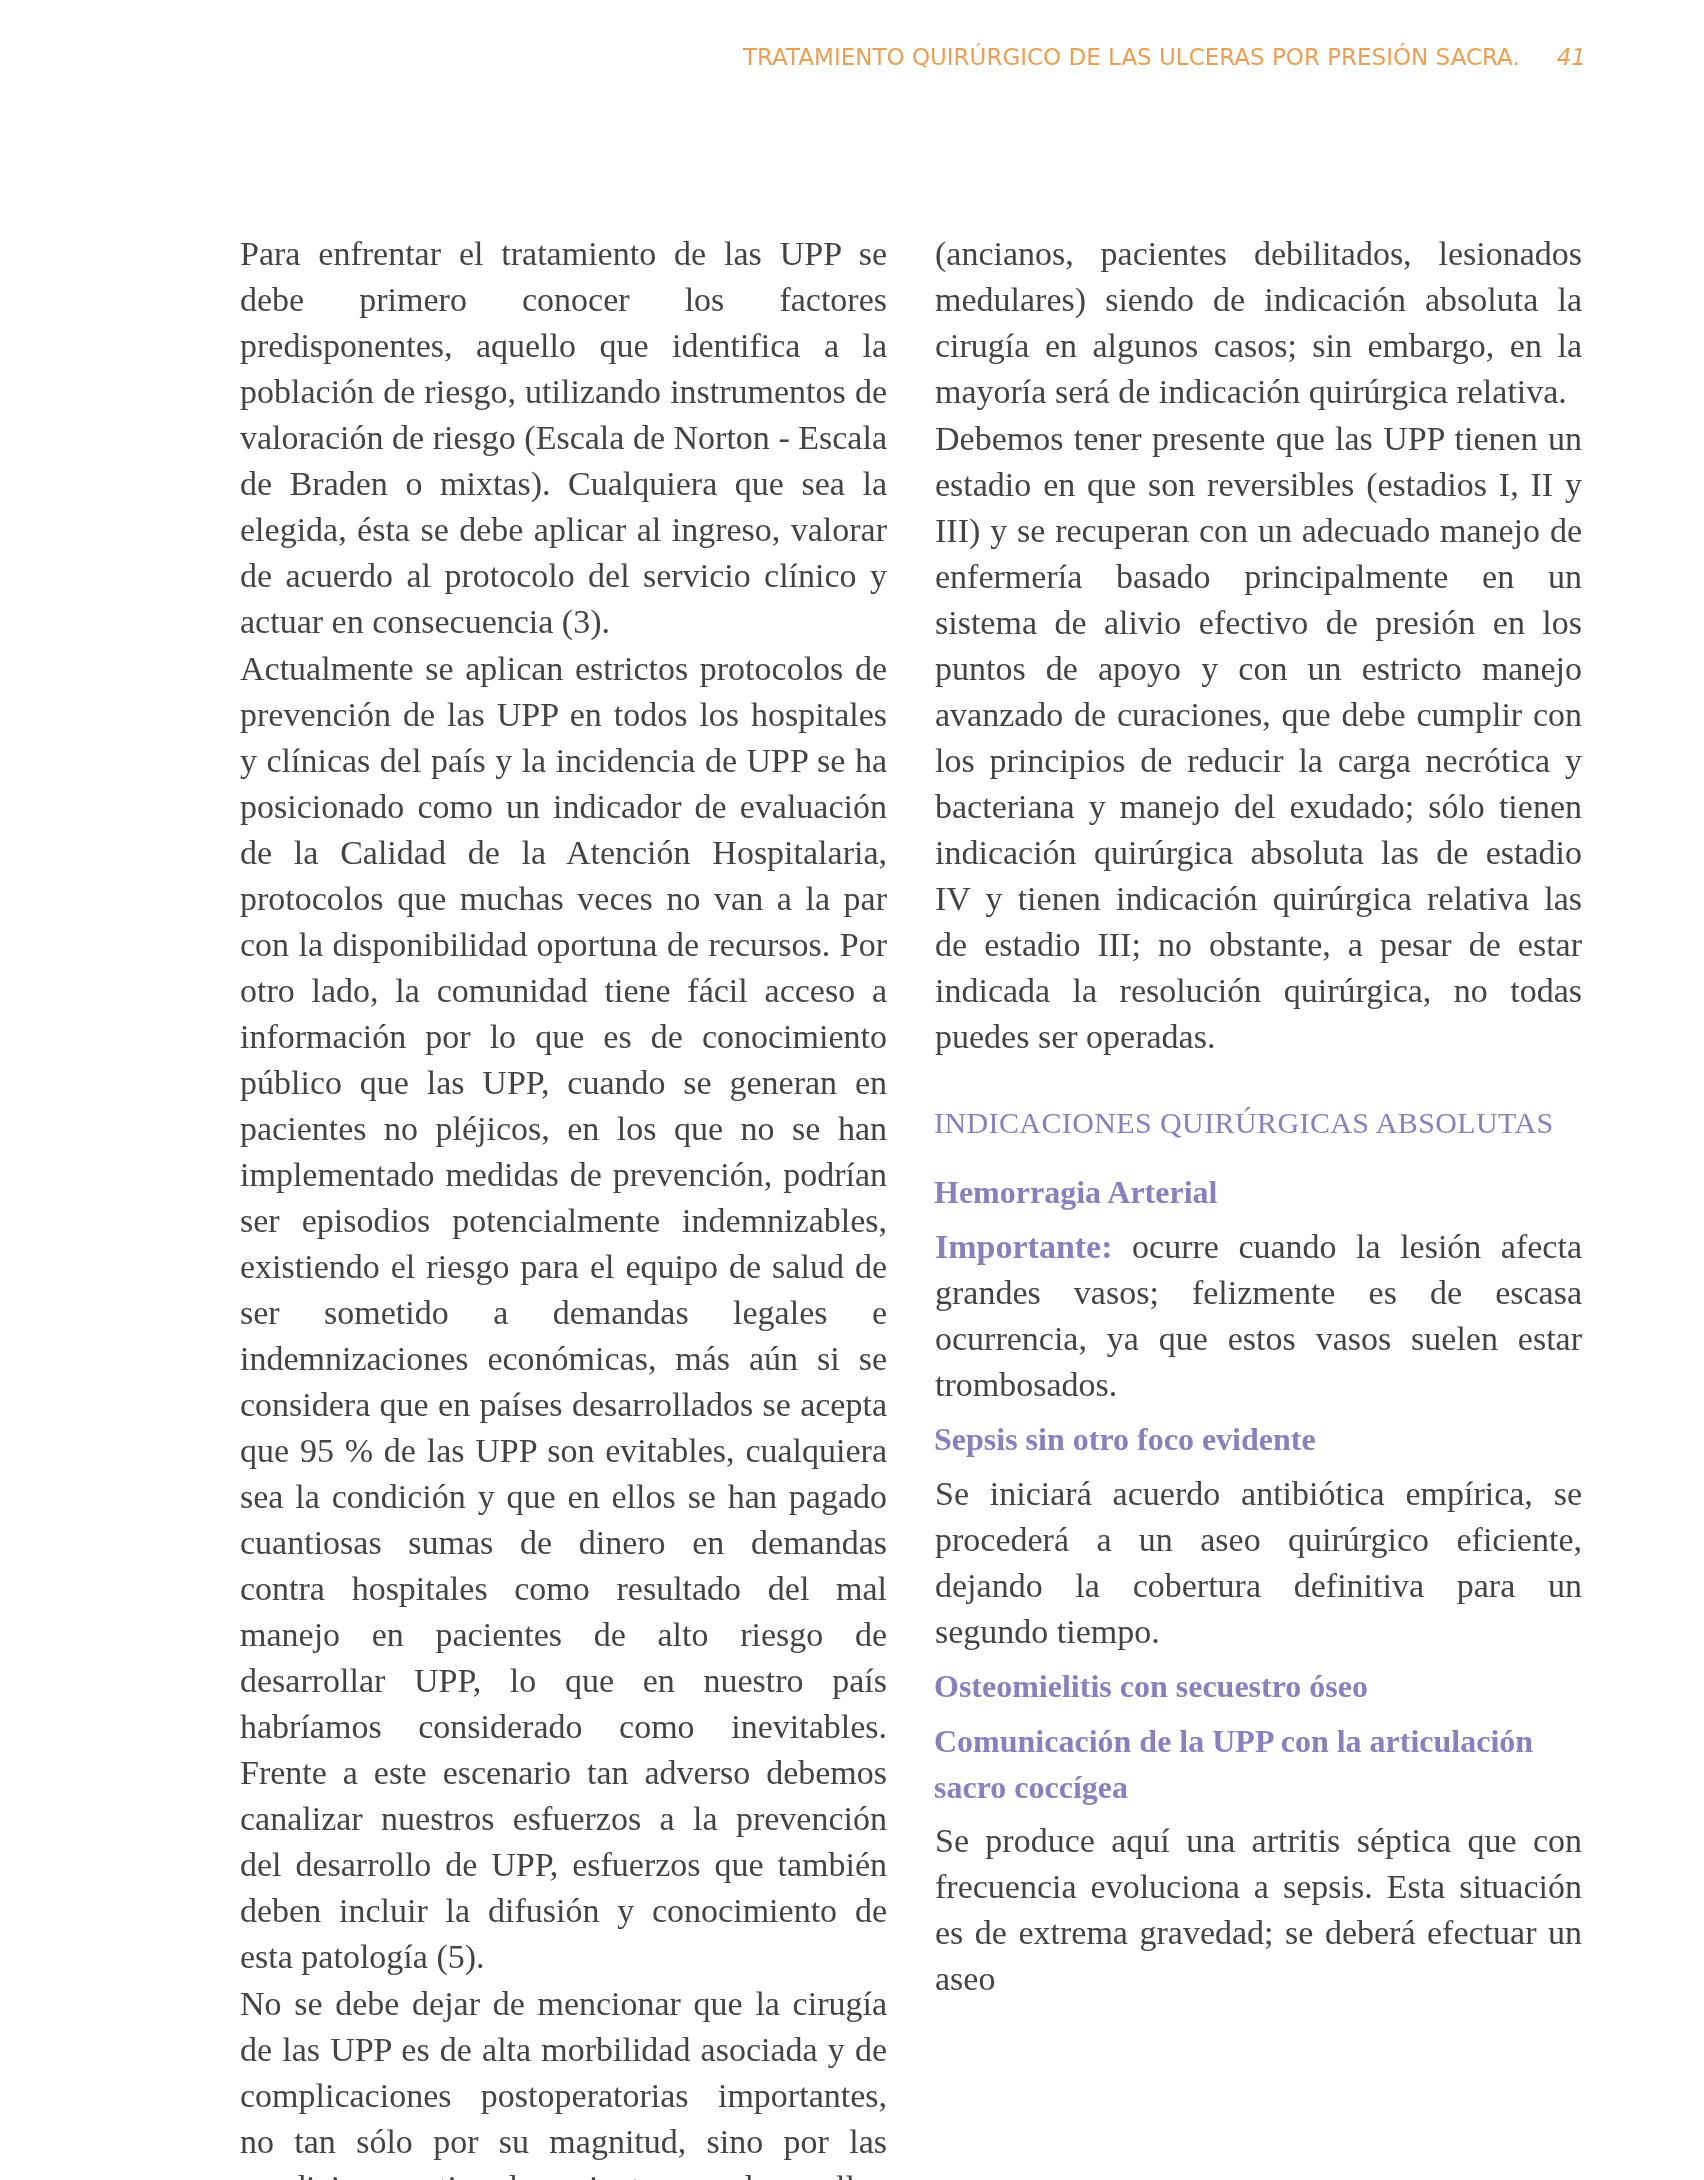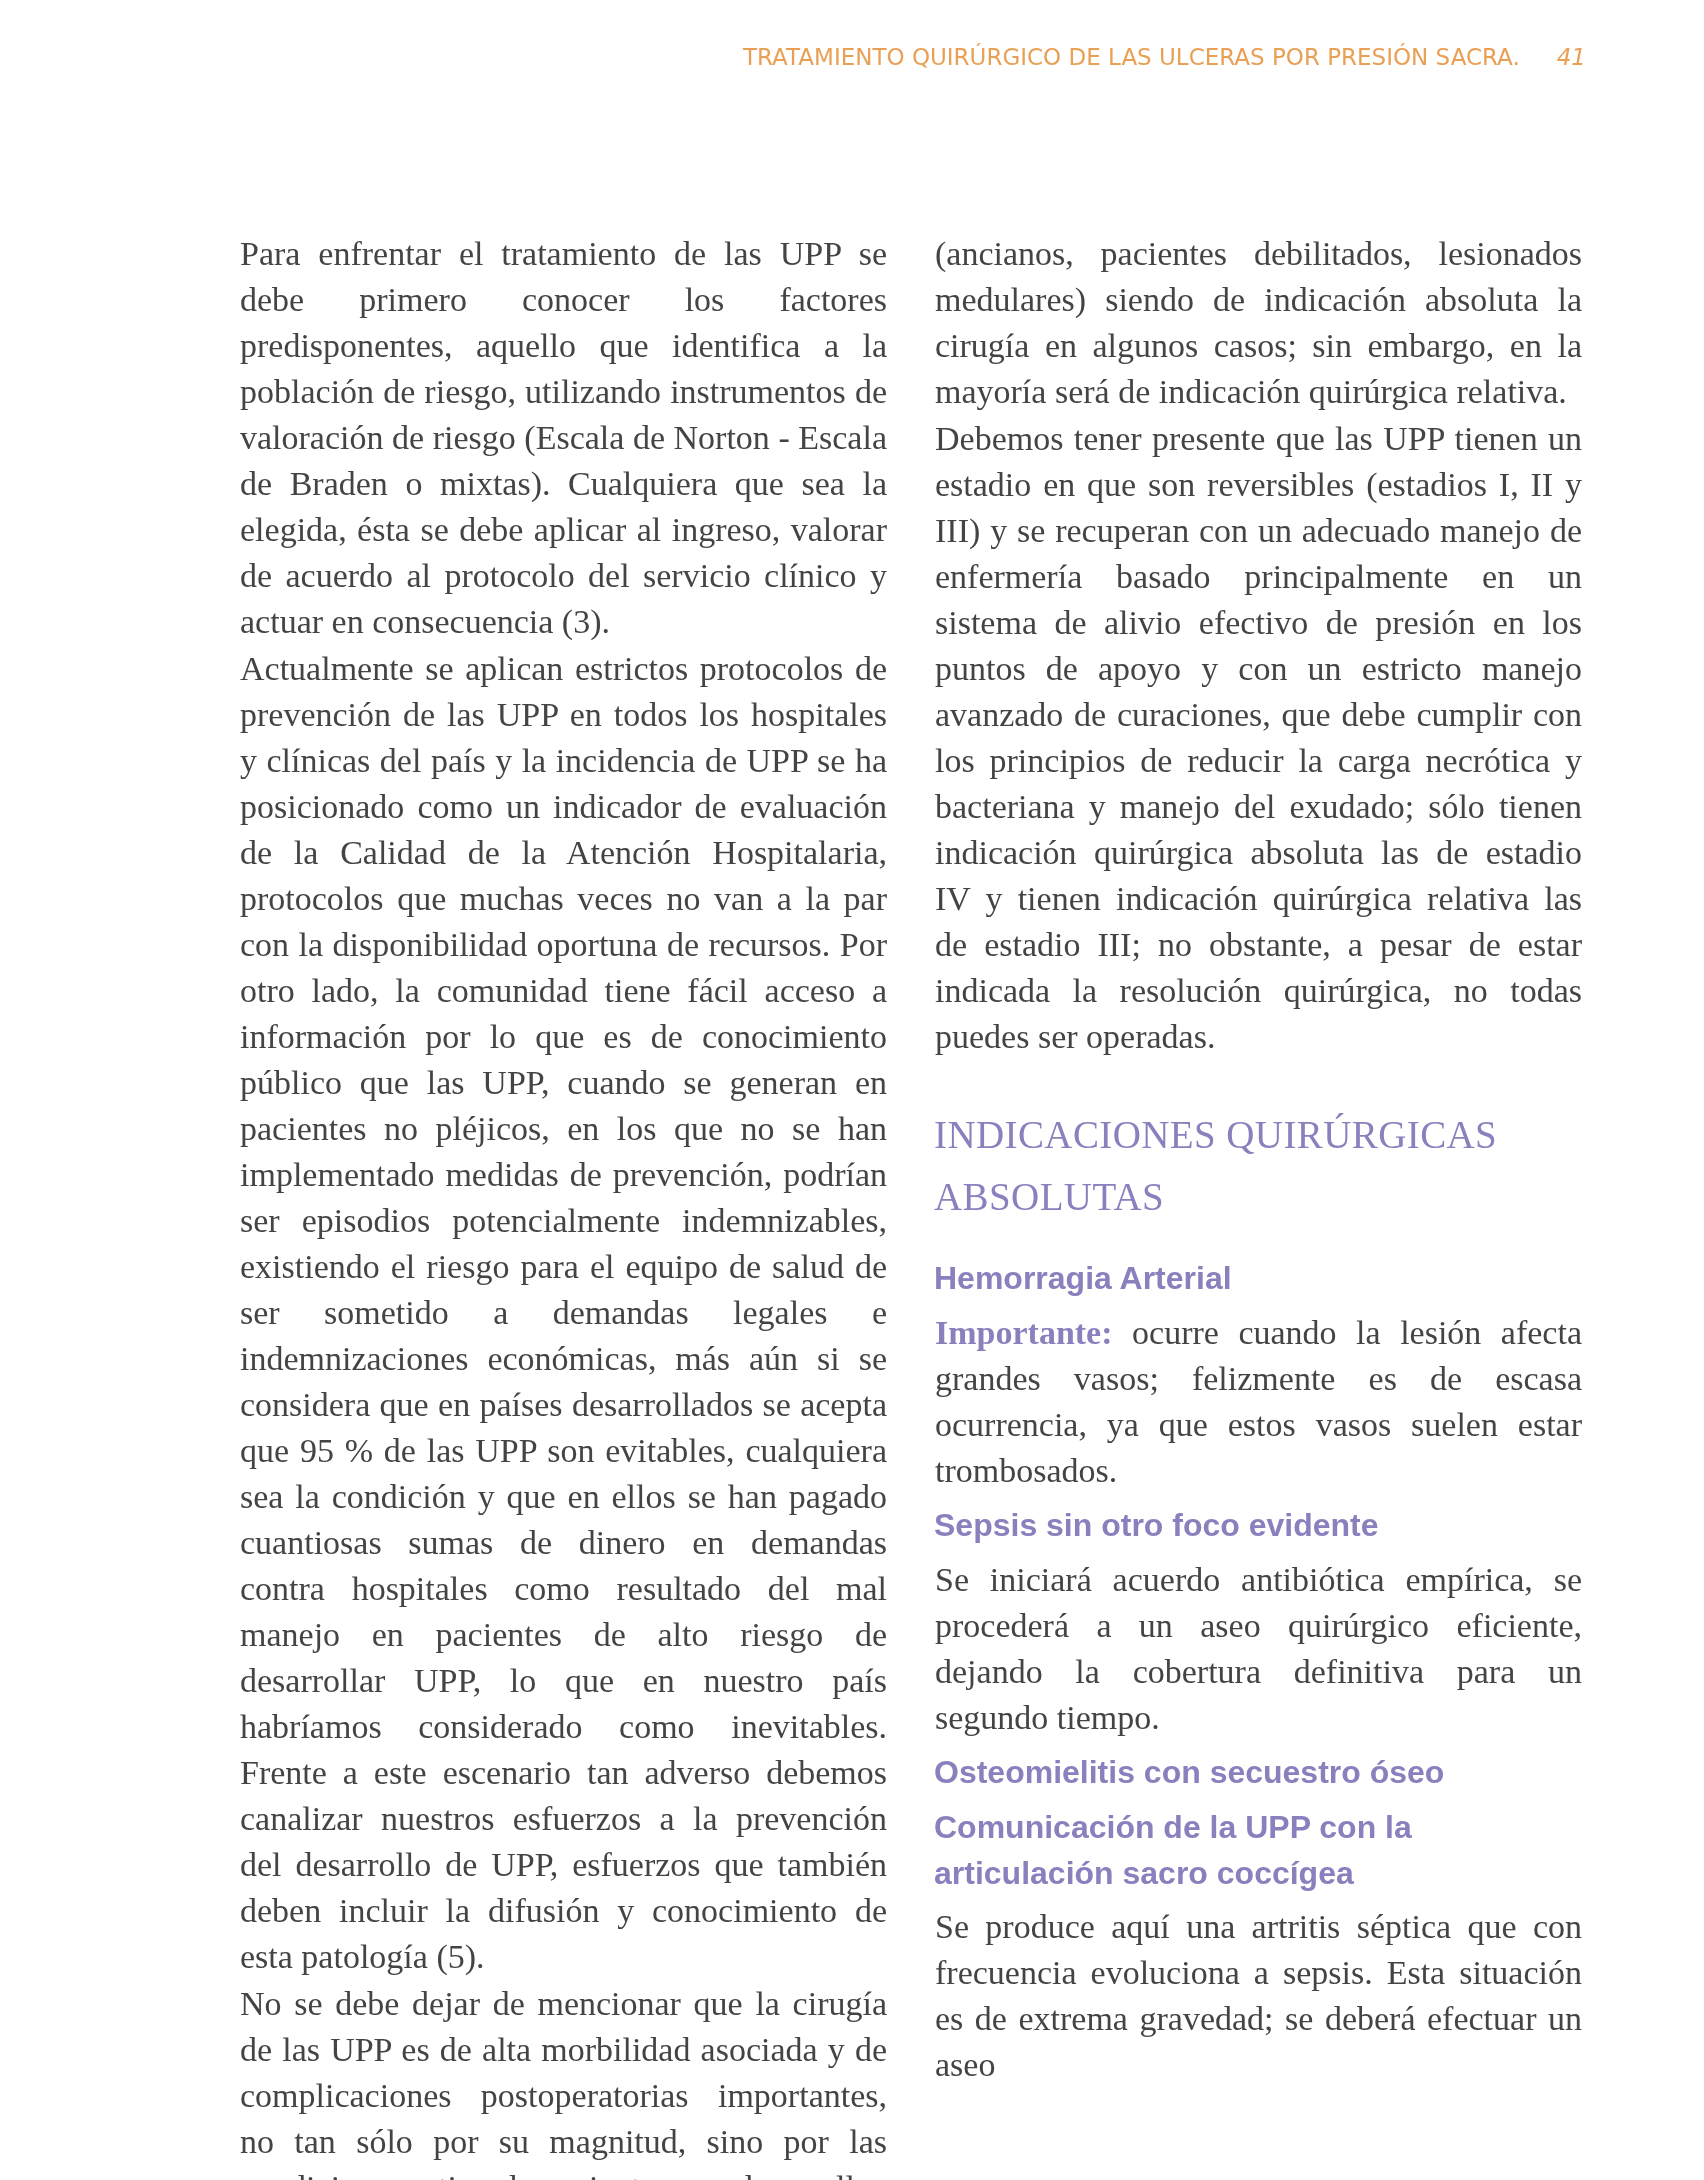--- a/index.html
+++ b/index.html
@@ -15,25 +15,25 @@
     position: absolute; top: 230px; width: 649px;
     font-family: "Liberation Serif", serif;
     font-size: 34px; line-height: 46px; color: #444444;
     text-align: justify; hyphens: none;
   }
   .col-left { left: 239px; }
   .col-right { left: 934px; }
   .col p { margin: 1px; }
   .h2 {
     font-family: "Liberation Serif", serif; color: #8a80bd;
-    font-size: 39px; line-height: 62px; letter-spacing: 0.4px;
+    font-size: 30px; line-height: 38px; letter-spacing: 0.4px;
     margin: 44px 0 27px 0; text-align: left;
   }
   .h3 {
-    font-family: Liberation Sans, sans-serif; color: #8a80bd;
+    font-family: Liberation Serif, serif; color: #8a80bd;
     font-size: 32px; line-height: 46px; font-weight: bold;
     margin: 8.5px 0 8.5px 0; text-align: left;
   }
   .lead { color: #8a80bd; font-weight: bold; }
 </style>
 </head>
 <body>
 
 <div class="running-head">
   <span>TRATAMIENTO QUIRÚRGICO DE LAS ULCERAS POR PRESIÓN SACRA.</span><span class="page-num">41</span>

